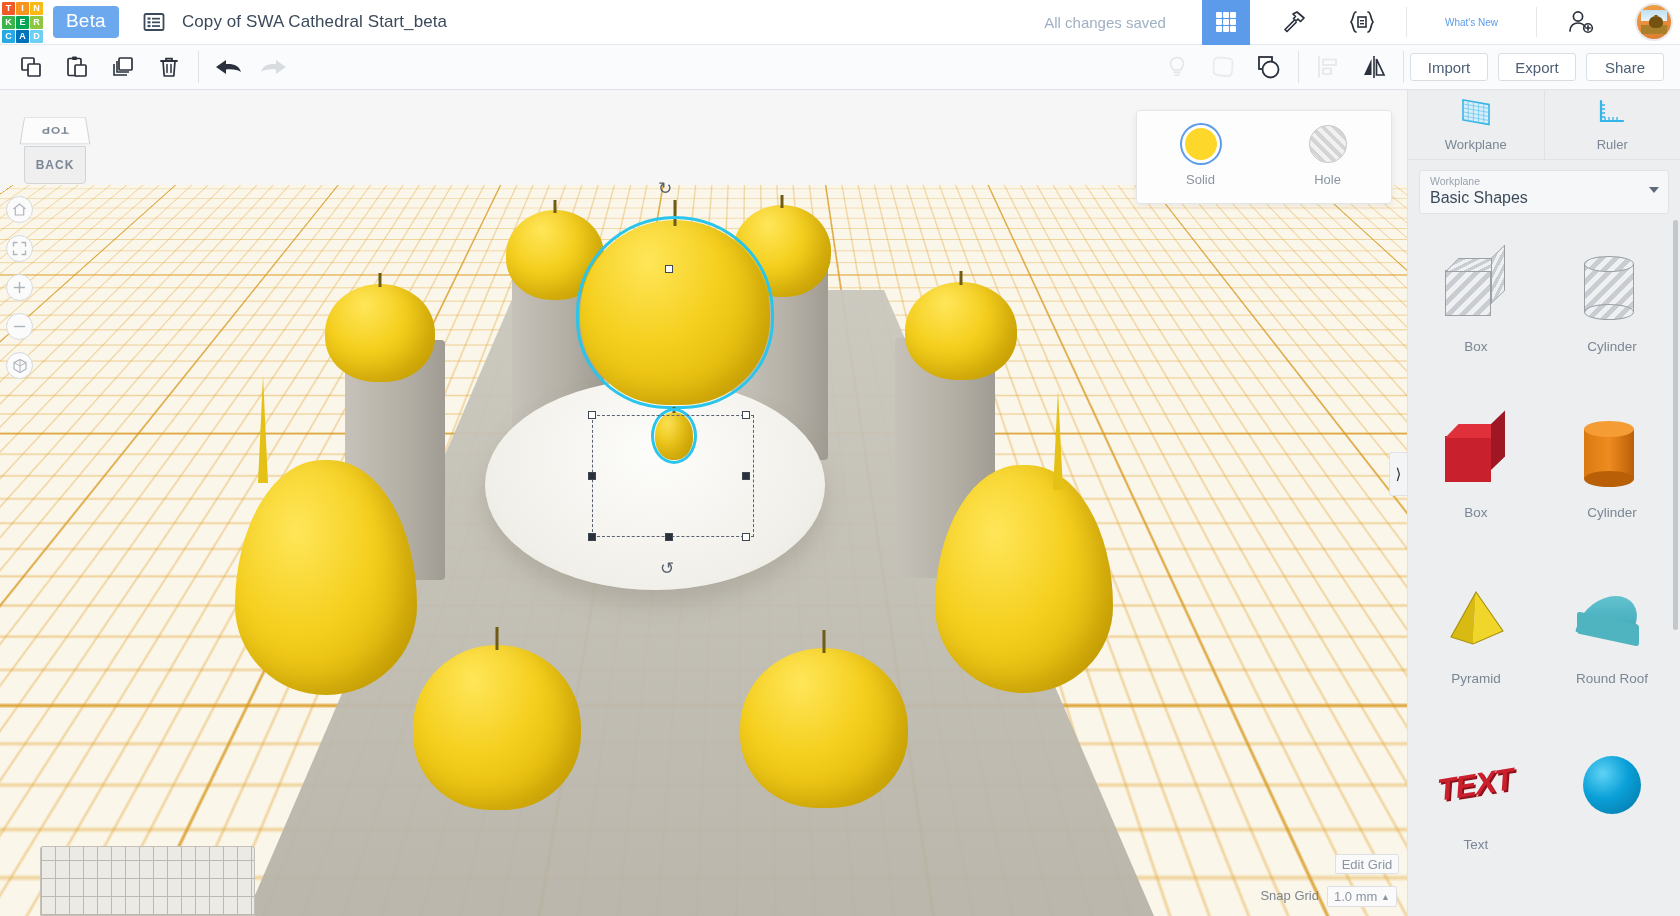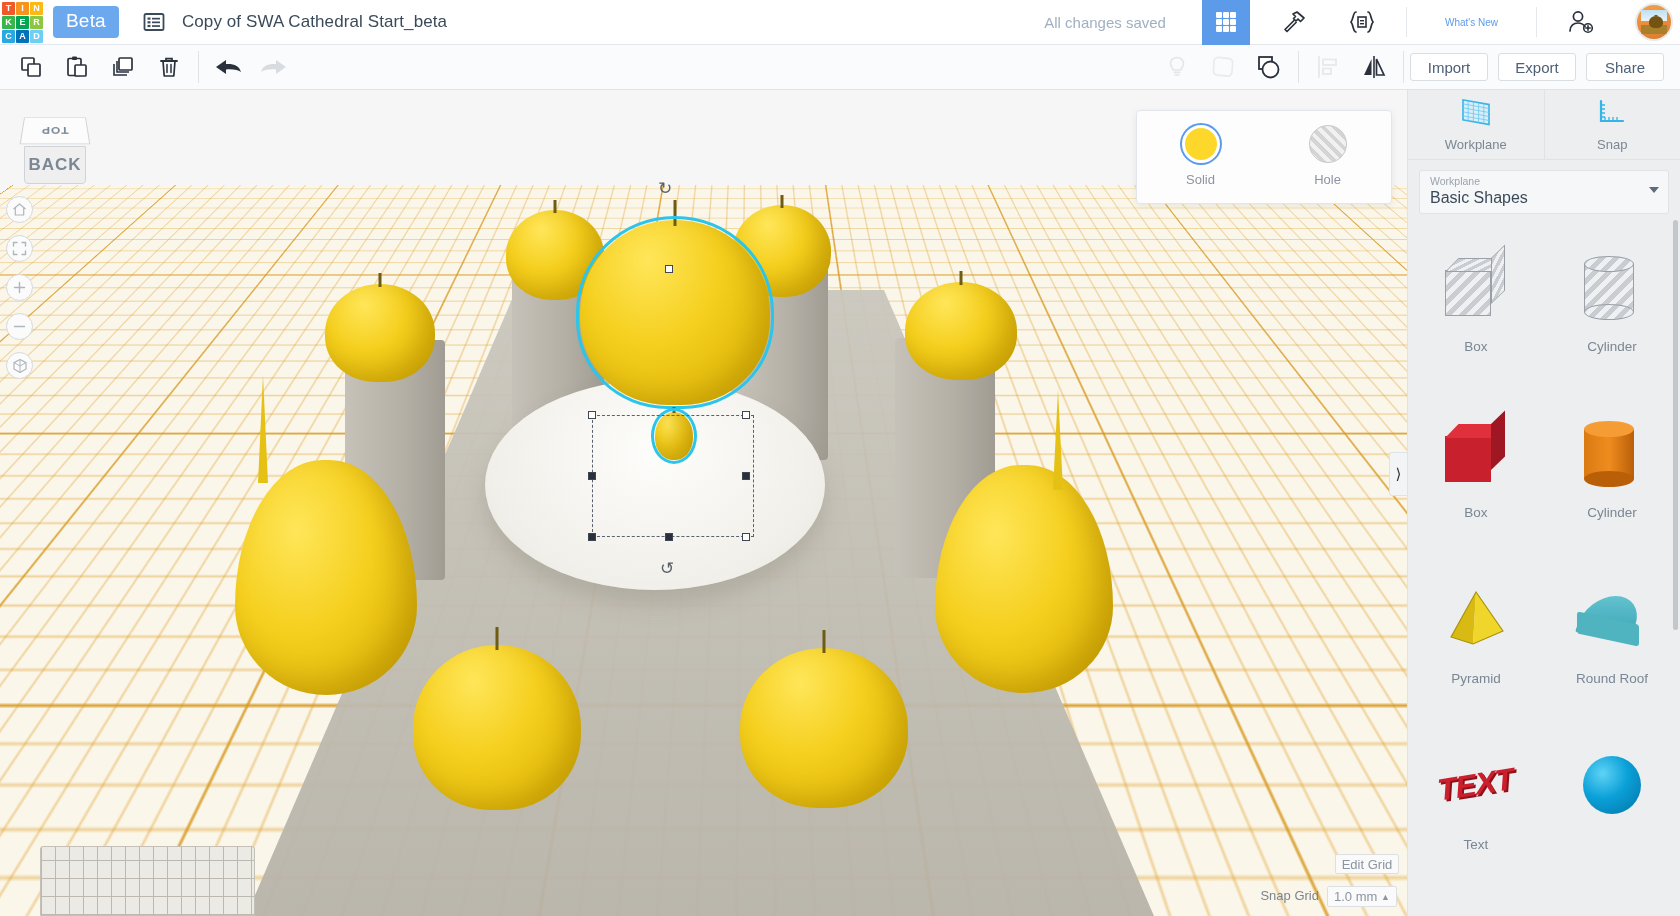--- a/index.html
+++ b/index.html
@@ -161,21 +161,21 @@
   .vc-top span {
     font-size: 12px; color: #7b8794; font-weight: bold; letter-spacing: 1px;
     transform: rotate(180deg);
   }
   .vc-front {
     position: absolute; left: 6px; top: 34px; width: 62px; height: 38px;
     background: #efefef; border: 1px solid #cfd4d8;
     display: flex; align-items: center; justify-content: center;
     border-radius: 0 0 4px 4px;
   }
-  .vc-front span { font-size: 17px; color: #7b8794; font-weight: bold; letter-spacing: 1px; }
+  .vc-front span { font-size: 12px; color: #7b8794; font-weight: bold; letter-spacing: 1px; }
 
   .navbtn {
     position: absolute; left: 6px;
     width: 27px; height: 27px; border-radius: 50%;
     border: 1px solid #d3d8dc; background: #fbfbfb;
     display: flex; align-items: center; justify-content: center;
     cursor: pointer;
   }
 
   
@@ -668,21 +668,21 @@
       <div class="rp-tool">
         <span>
           <svg width="34" height="30" viewBox="0 0 34 30">
             <path d="M6 4 V24 H28" fill="none" stroke="#35b4e8" stroke-width="2.2" stroke-linecap="round"></path>
             <g stroke="#35b4e8" stroke-width="1.3">
               <path d="M6 8 h4 M6 12 h4 M6 16 h4 M6 20 h4"></path>
               <path d="M10 24 v-4 M14 24 v-4 M18 24 v-4 M22 24 v-4"></path>
             </g>
           </svg>
         </span>
-        <span class="rp-tool-label">Snap</span>
+        <span class="rp-tool-label">Ruler</span>
       </div>
     </div>
 
     <div class="rp-select-wrap">
       <div class="rp-select">
         <div class="small">Workplane</div>
         <div class="big">Basic Shapes</div>
         <div class="rp-caret"></div>
       </div>
     </div>

